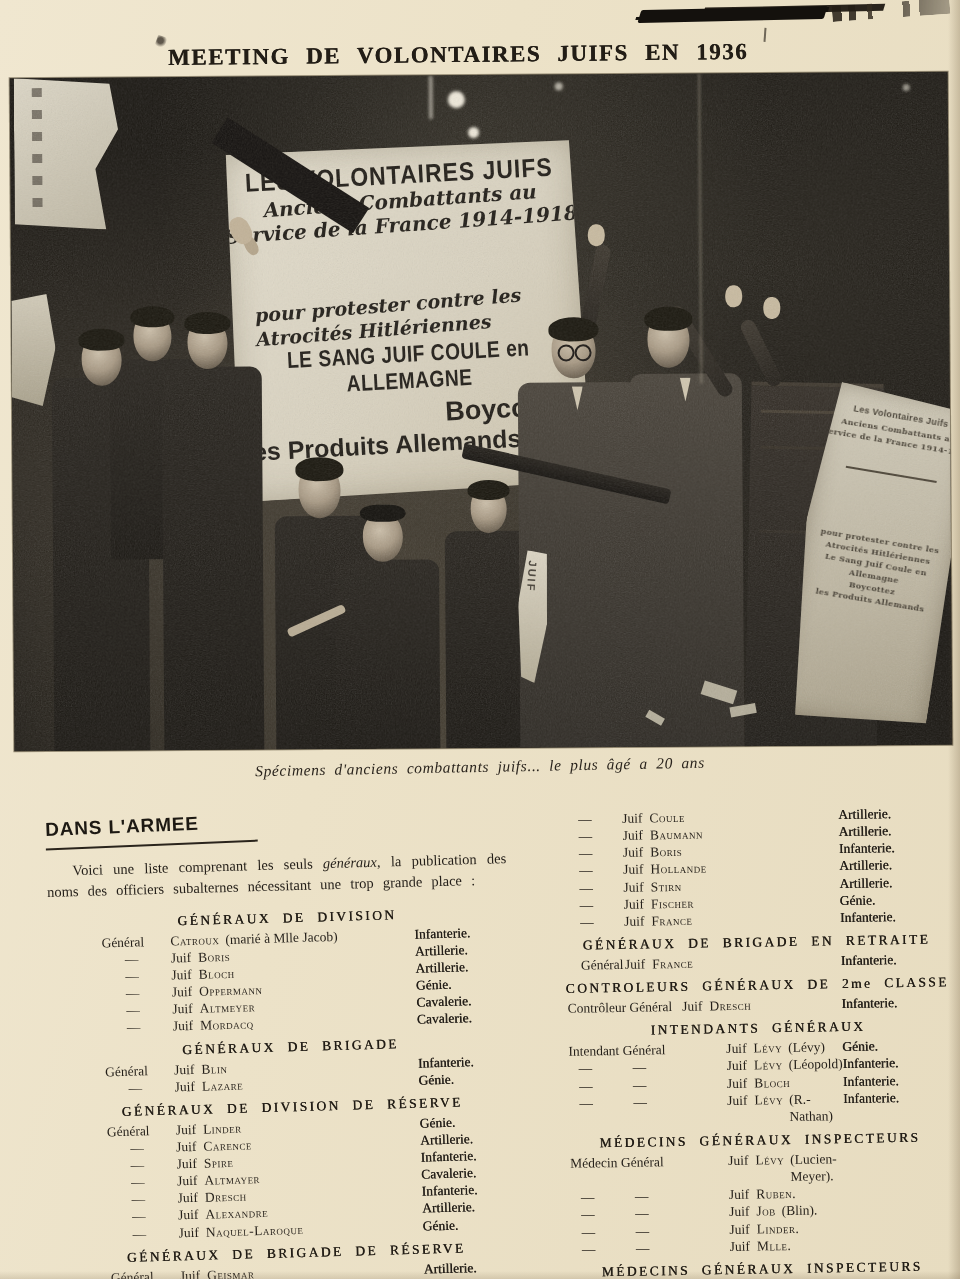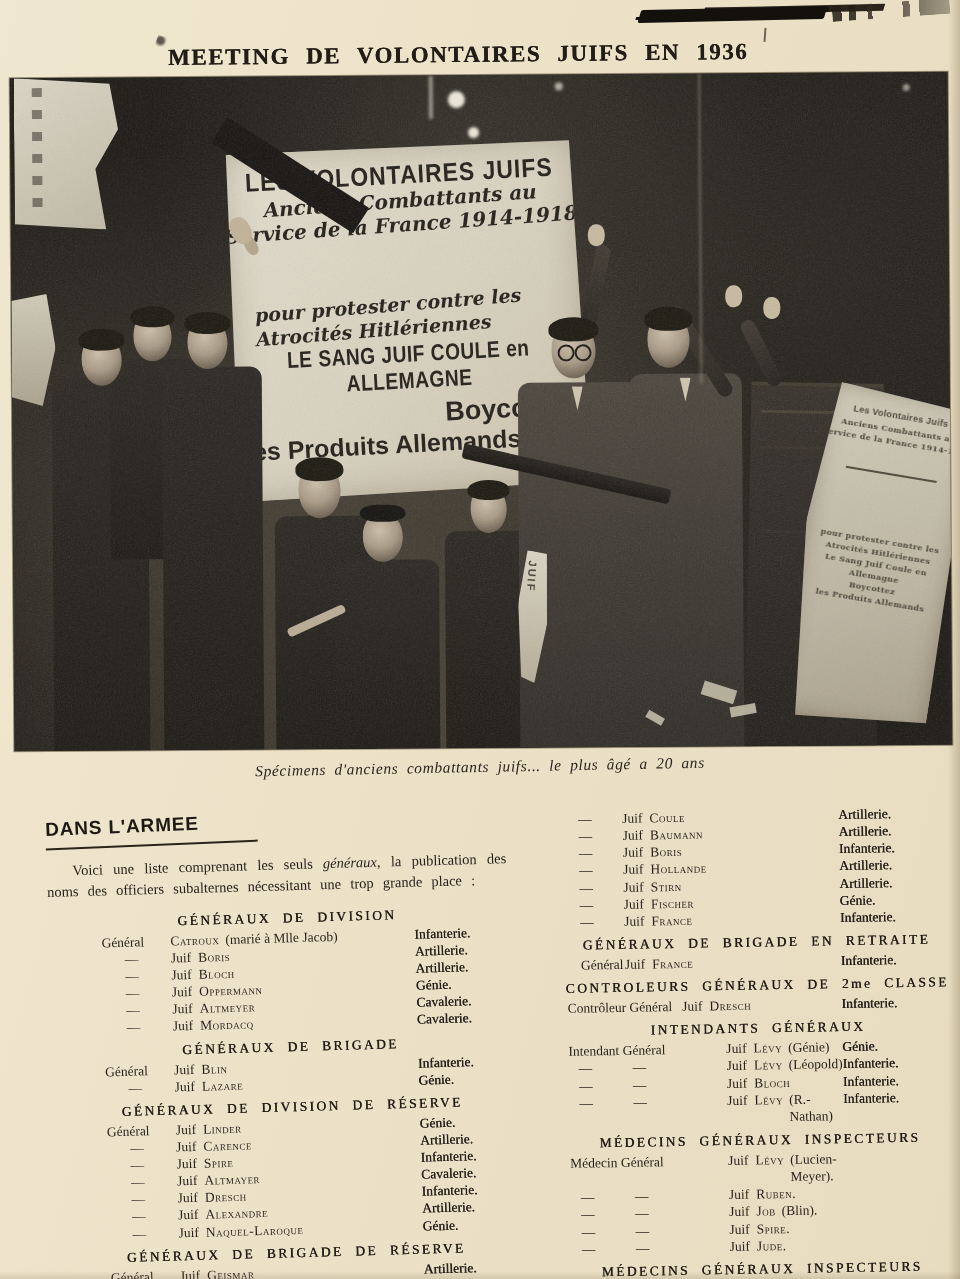--- a/index.html
+++ b/index.html
@@ -489,21 +489,21 @@
           <span class="n3"></span>
           <span class="arm">Infanterie.</span>
         </div>
       </div>
       <div class="section pw">
         <div class="sec-title">INTENDANTS GÉNÉRAUX</div>
         <div class="row">
           <span class="pre">Intendant Général</span>
           <span class="n1">Juif</span>
           <span class="n2">Lévy</span>
-          <span class="n3">(Génie)</span>
+          <span class="n3">(Lévy)</span>
           <span class="arm">Génie.</span>
         </div>
         <div class="row">
           <span class="pre dash">   —            —</span>
           <span class="n1">Juif</span>
           <span class="n2">Lévy</span>
           <span class="n3">(Léopold)</span>
           <span class="arm">Infanterie.</span>
         </div>
         <div class="row">
@@ -540,28 +540,28 @@
         <div class="row">
           <span class="pre dash">   —            —</span>
           <span class="n1">Juif</span>
           <span class="n2">Job</span>
           <span class="n3">(Blin).</span>
           <span class="arm"></span>
         </div>
         <div class="row">
           <span class="pre dash">   —            —</span>
           <span class="n1">Juif</span>
-          <span class="n2">Spire.</span>
+          <span class="n2">Linder.</span>
           <span class="n3"></span>
           <span class="arm"></span>
         </div>
         <div class="row">
           <span class="pre dash">   —            —</span>
           <span class="n1">Juif</span>
-          <span class="n2">Jude.</span>
+          <span class="n2">Mlle.</span>
           <span class="n3"></span>
           <span class="arm"></span>
         </div>
       </div>
       <div class="section">
         <div class="sec-title">MÉDECINS GÉNÉRAUX INSPECTEURS (Retraite)</div>
       </div>
     </div>
 </div>
 

